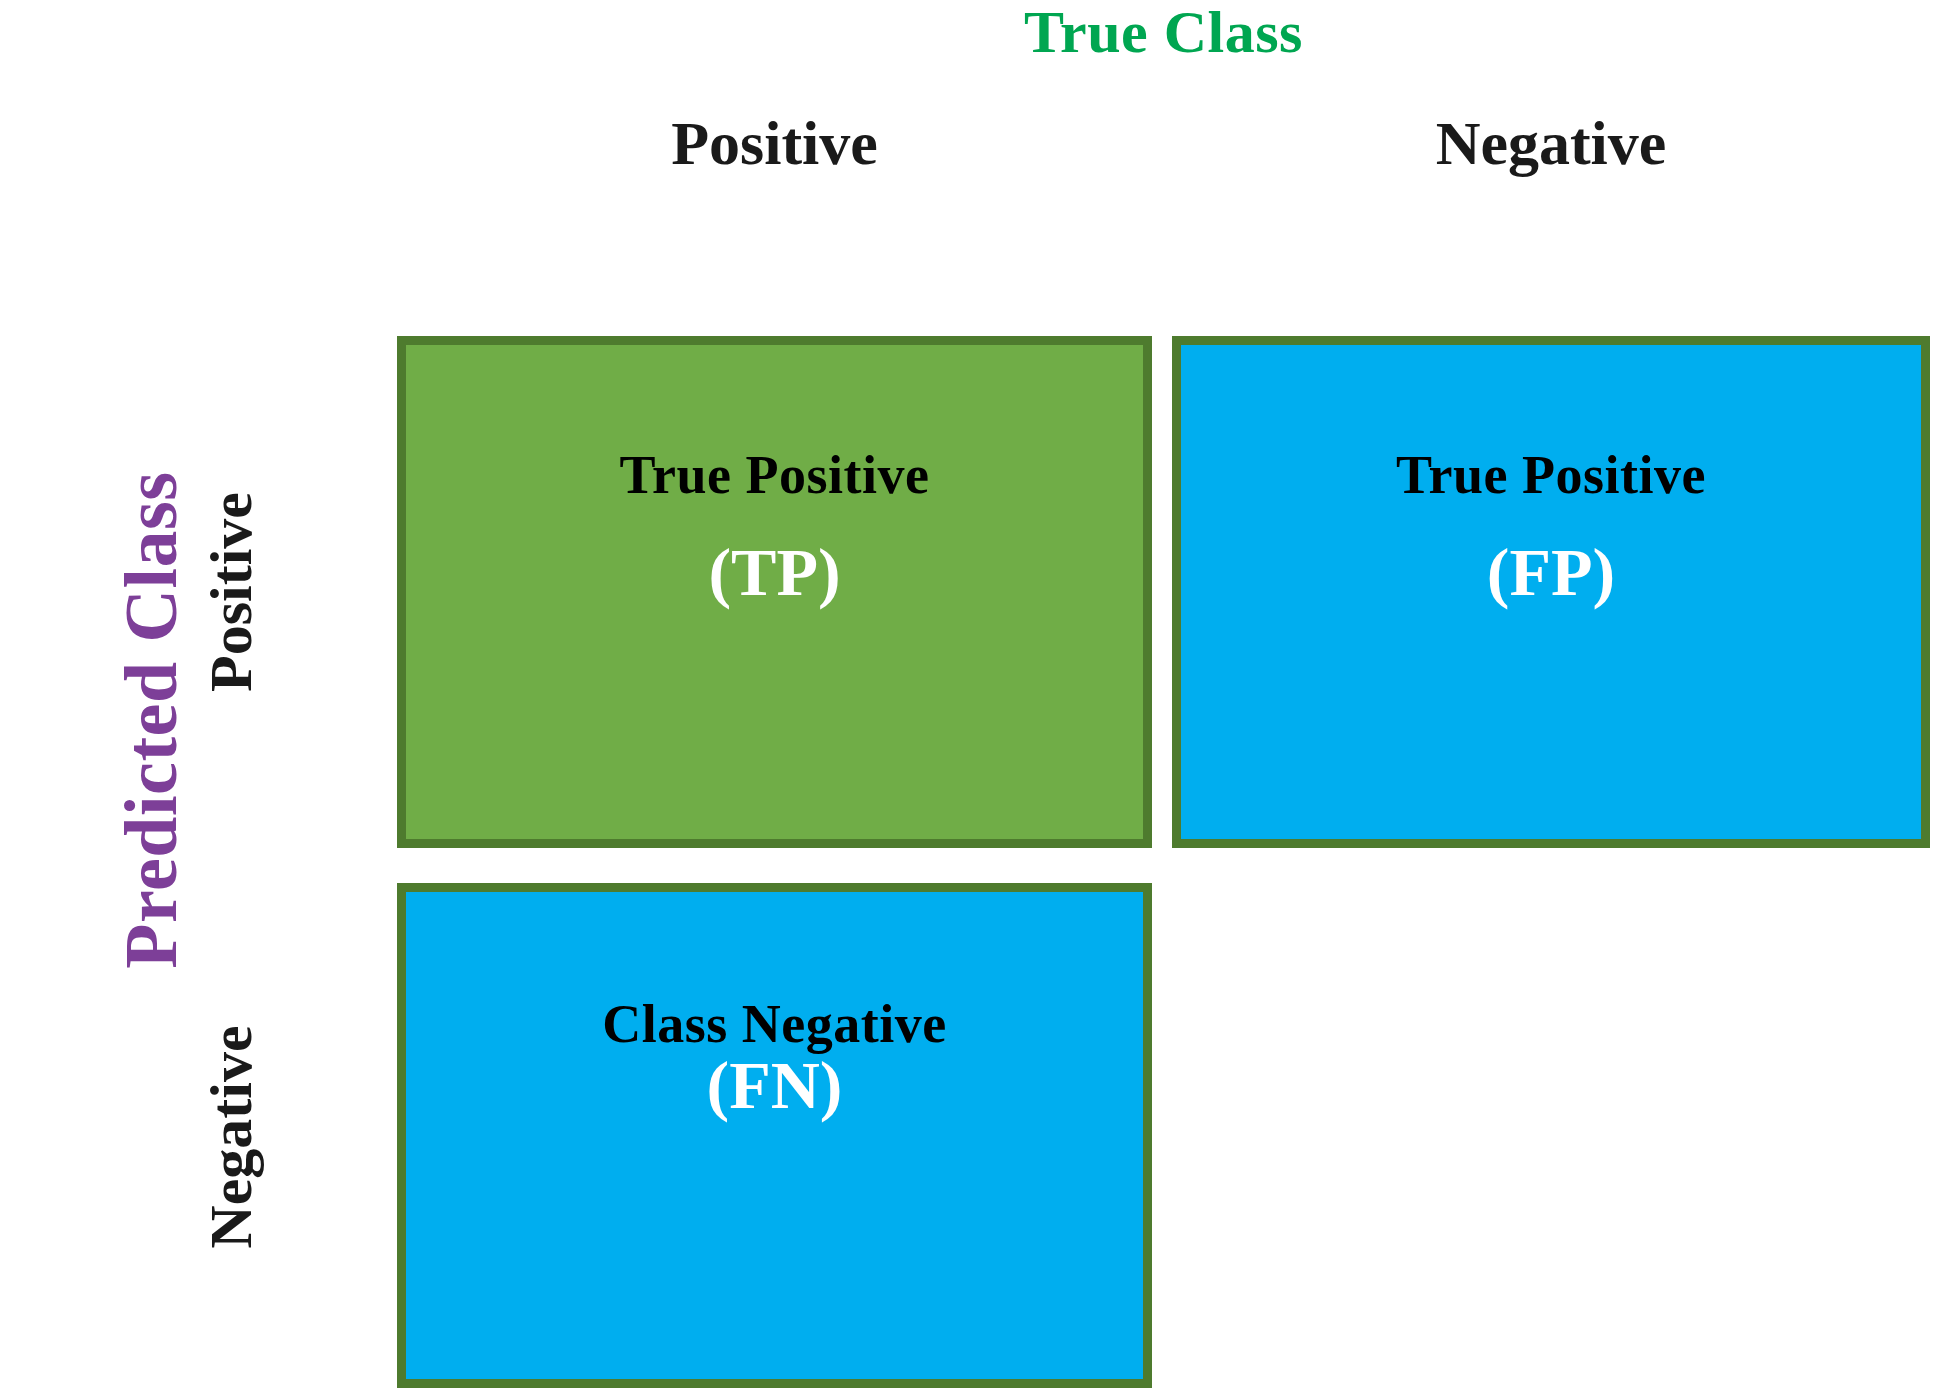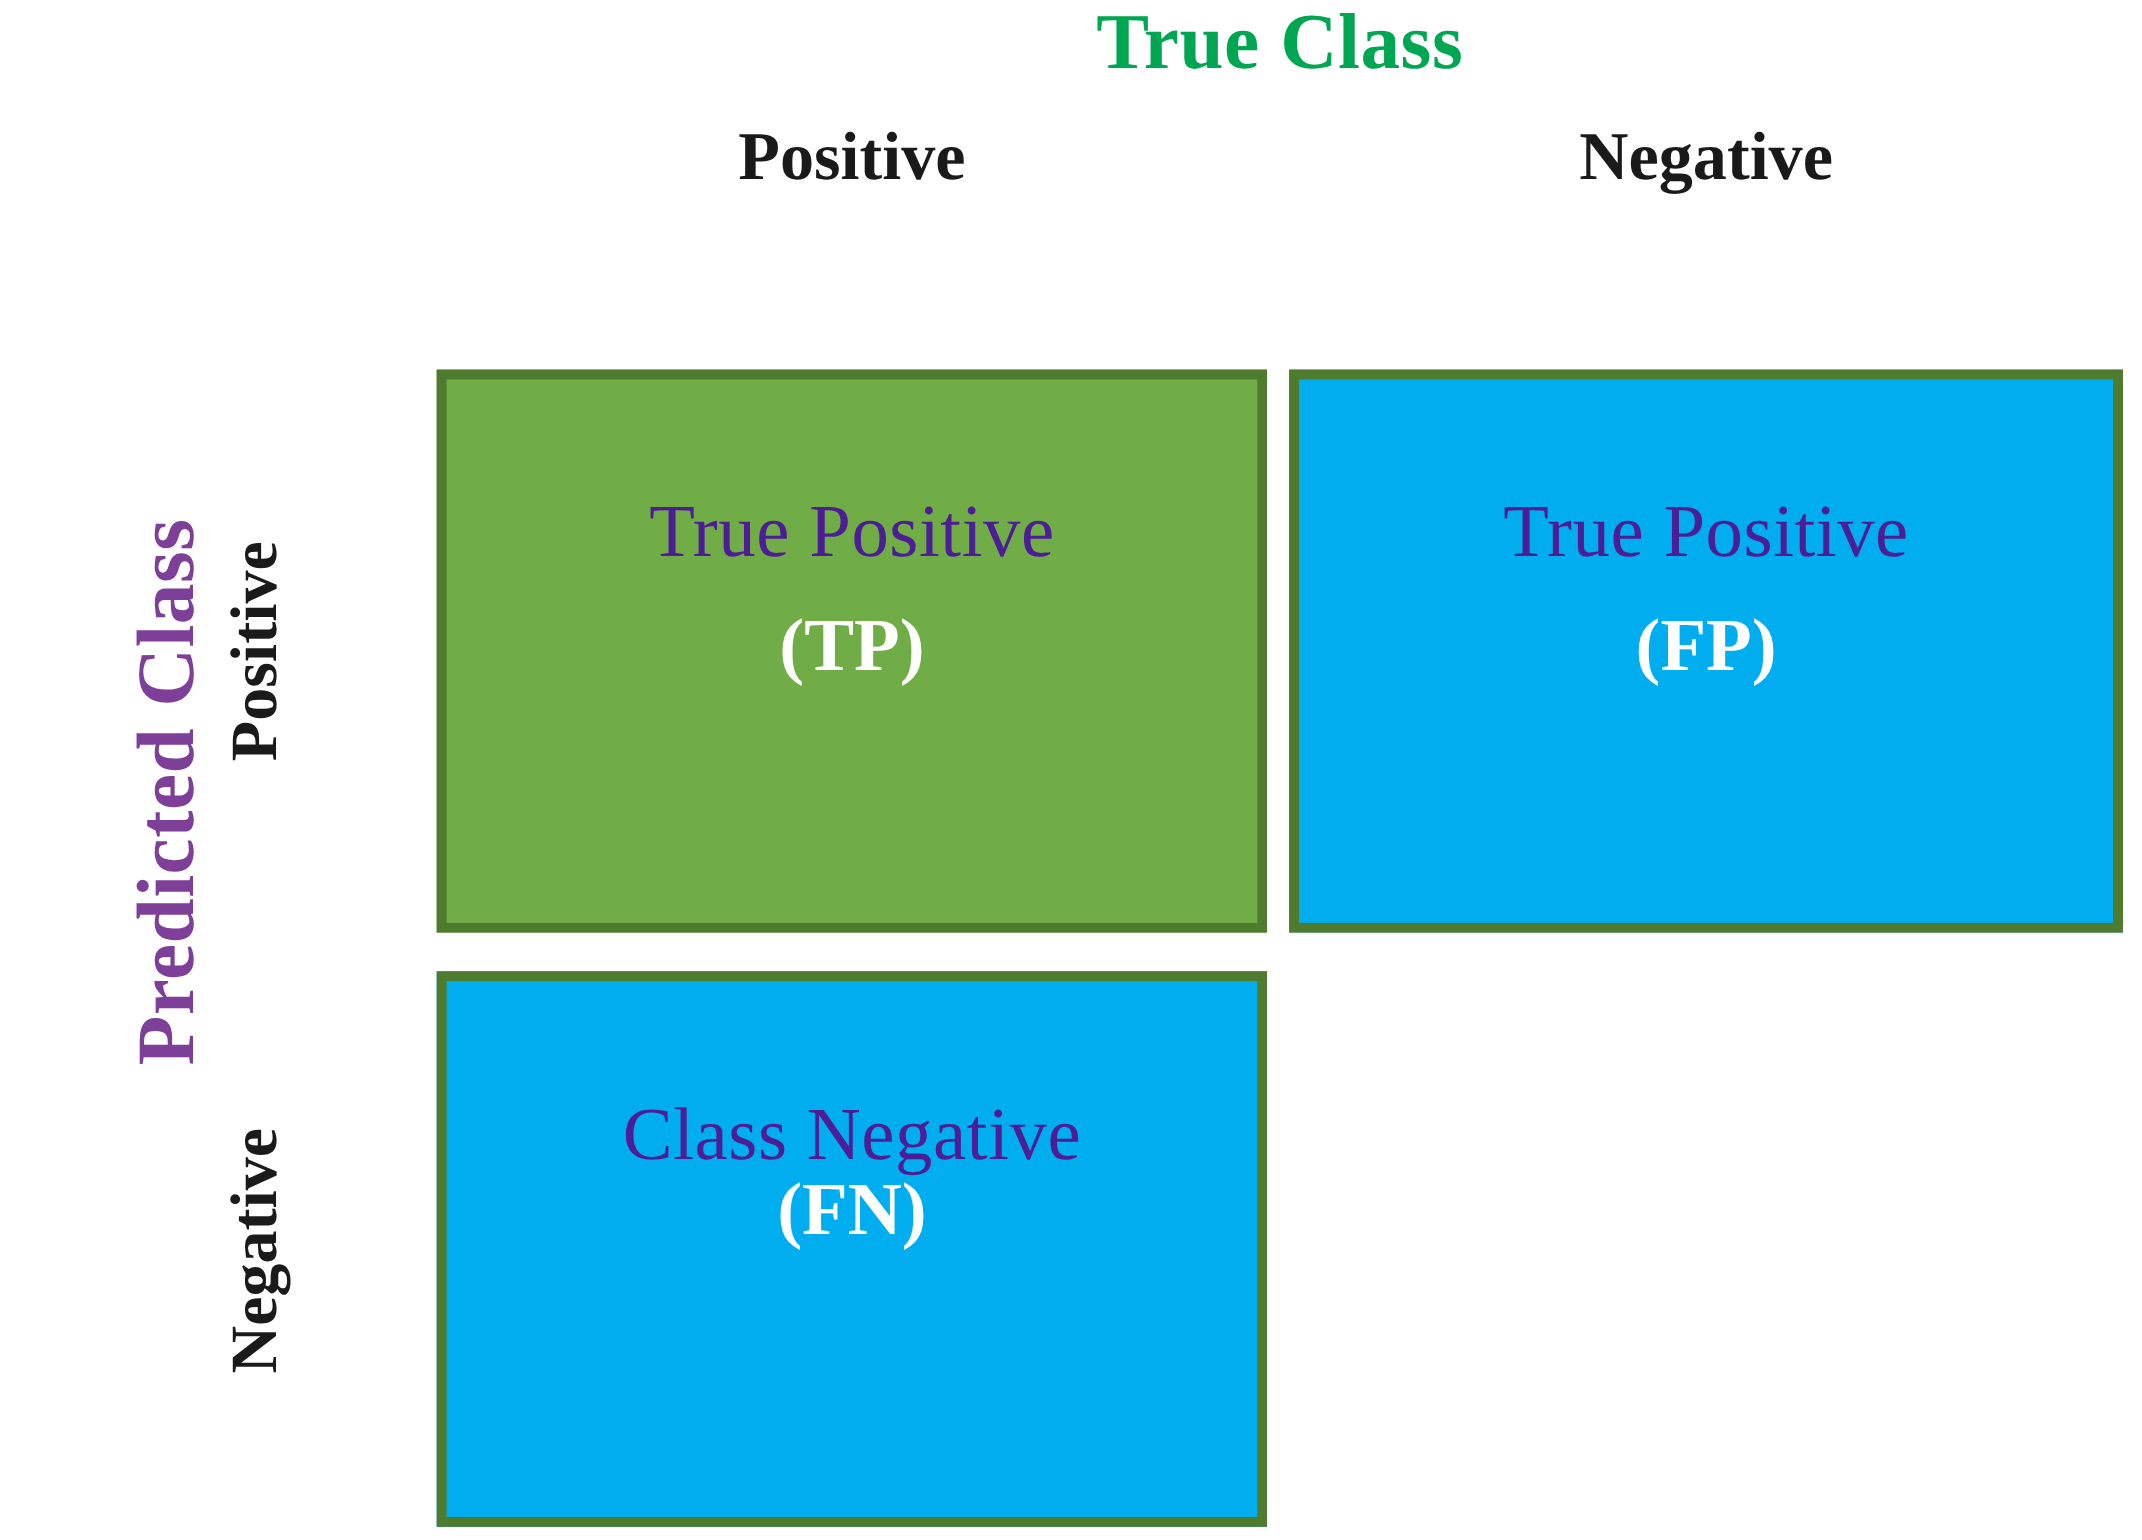--- a/index.html
+++ b/index.html
@@ -16,21 +16,21 @@
     -webkit-font-smoothing: antialiased;
   }
 
   
   #true-class-title {
     position: absolute;
     left: 397px;
     top: 2px;
     width: 1533px;
     text-align: center;
-    font-size: 72px;
+    font-size: 60px;
     font-weight: bold;
     line-height: 1.0;
     color: #00A651;
     letter-spacing: 0.5px;
     white-space: nowrap;
   }
 
   
   #column-headers {
     position: absolute;
@@ -118,23 +118,23 @@
     display: flex;
     flex-direction: column;
     align-items: center;
     justify-content: flex-start;
     overflow: hidden;
   }
   .cell-green { background: #70AD47; }
   .cell-blue  { background: #00AEEF; }
 
   .cell-title {
-    font-size: 68px;
-    font-weight: normal;
-    color: #4c1d95;
+    font-size: 54px;
+    font-weight: bold;
+    color: #000000;
     line-height: 1.0;
     white-space: nowrap;
     letter-spacing: 0.5px;
   }
   .cell-abbr {
     font-size: 68px;
     font-weight: bold;
     color: #ffffff;
     line-height: 1.0;
     white-space: nowrap;

